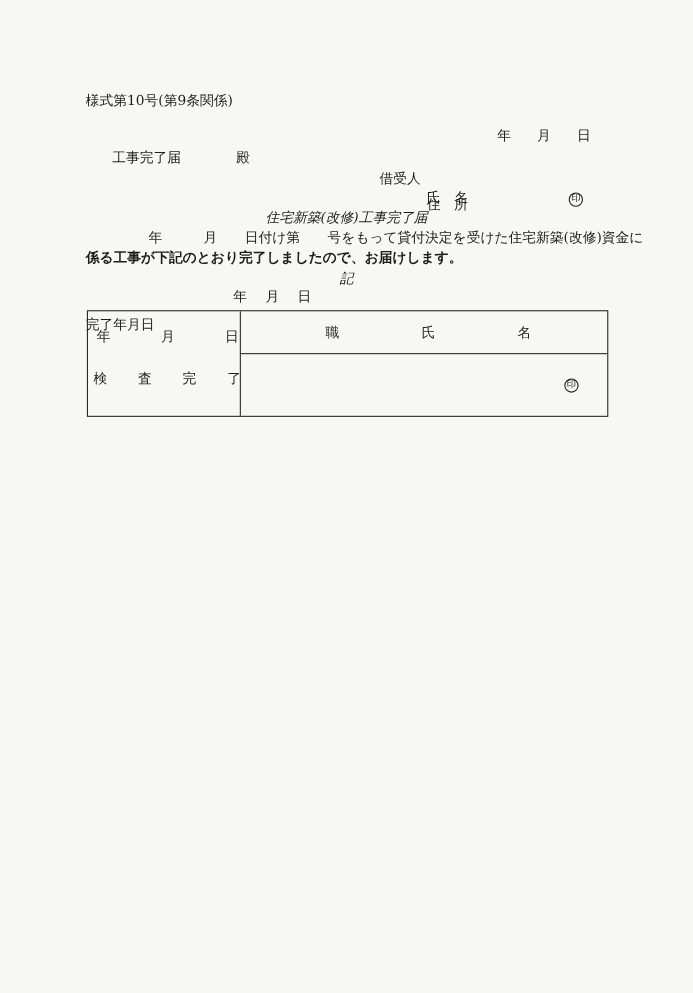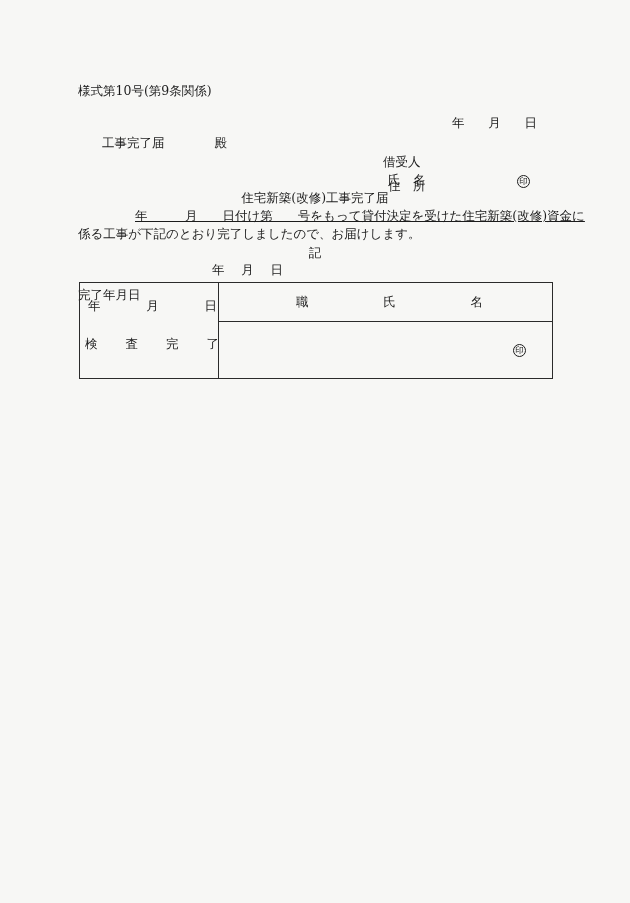--- a/index.html
+++ b/index.html
@@ -8,21 +8,21 @@
     width: 630px;
     height: 790px;
     background: #f7f7f5;
     font-family: "DejaVu Serif", "Liberation Serif", serif;
     font-size: 12.5px;
     color: #1c1c1c;
     line-height: 1;
     overflow: hidden;
   }
   .abs { position: absolute; white-space: pre; }
-  .center-line { position: absolute; left: 0; right: 0; text-align: center; white-space: pre; }
+  .center-line { position: absolute; left: 0; right: 0; text-align: center; white-space: pre; font-style: italic; }
   .sb { position: absolute; display: flex; justify-content: space-between; }
   .sb span { white-space: pre; }
   .seal {
     position: absolute;
     width: 13px; height: 13px;
     border: 1px solid #1c1c1c;
     border-radius: 50%;
     display: flex; align-items: center; justify-content: center;
     font-size: 8.5px;
     box-sizing: border-box;
@@ -74,31 +74,31 @@
   <div class="abs" style="left:78px; top:85px;">様式第10号(第9条関係)</div>
 
   <div class="sb" style="left:452px; top:117px; width:85px;">
     <span>年</span>
     <span>月</span>
     <span>日</span>
   </div>
 
   <div class="abs" style="left:102px; top:137px;">工事完了届　　　　殿</div>
 
-  <div class="abs" style="left:345px; top:156px;margin-left:38px;">借受人</div>
+  <div class="abs" style="left:345px; top:156px;">借受人</div>
   <div class="abs" style="left:388px; top:156px;margin-top:24px;">住　所</div>
   <div class="abs" style="left:388px; top:174px;">氏　名</div>
   <div class="seal" style="left:517px; top:175px;">
     <span>印</span>
   </div>
 
   <div class="center-line" style="top:192px;">住宅新築(改修)工事完了届</div>
 
-  <div class="abs" style="left:135px; top:210px;text-decoration:underline;">年　　　月　　日付け第　　号をもって貸付決定を受けた住宅新築(改修)資金に</div>
-  <div class="abs" style="left:78px; top:228px;">係る工事が下記のとおり完了しましたので、お届けします。</div>
+  <div class="abs" style="left:135px; top:210px;">年　　　月　　日付け第　　号をもって貸付決定を受けた住宅新築(改修)資金に</div>
+  <div class="abs" style="left:78px; top:228px;font-weight:bold;">係る工事が下記のとおり完了しましたので、お届けします。</div>
 
   <div class="center-line" style="top:247px;">記</div>
 
   <div class="abs" style="left:78px; top:264px;margin-top:25px;">完了年月日</div>
   <div class="sb" style="left:212px; top:264px; width:71px;">
     <span>年</span>
     <span>月</span>
     <span>日</span>
   </div>
 

